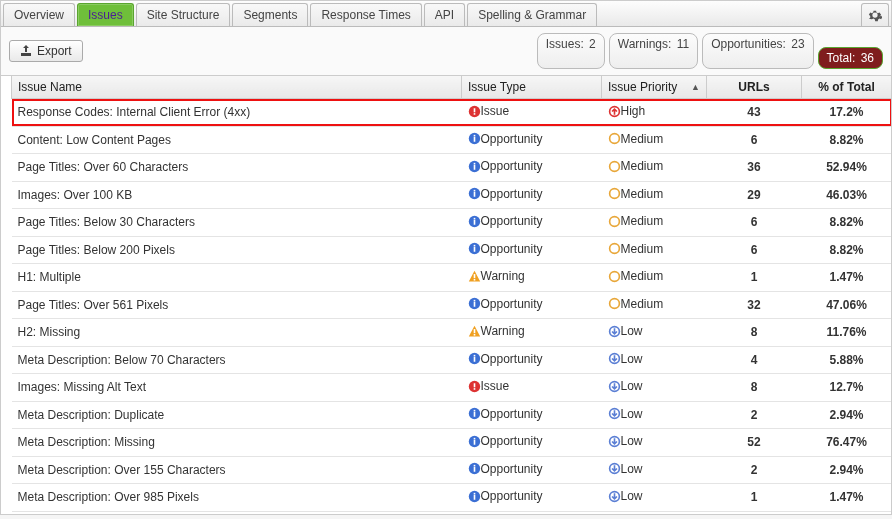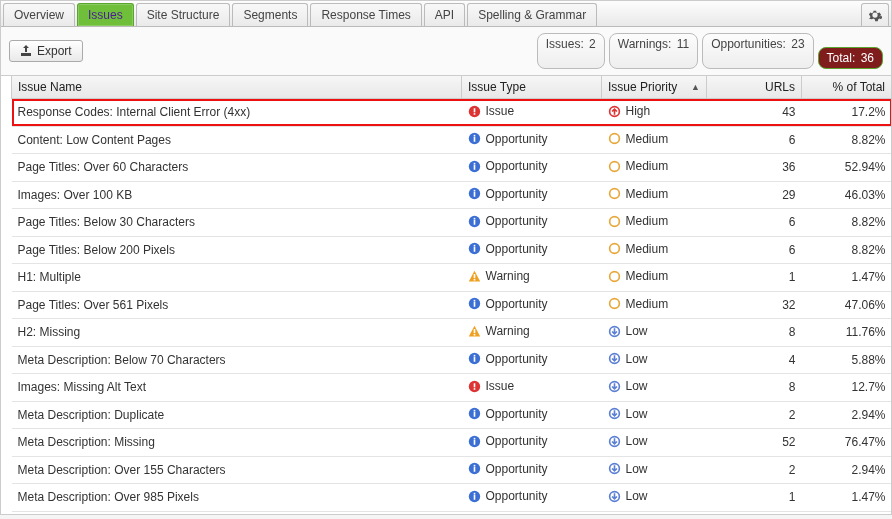--- a/index.html
+++ b/index.html
@@ -17,22 +17,22 @@
   .counts{display:flex;gap:4px;}
   .pill{padding:3px 8px;border:1px solid #bbb;border-radius:8px;background:linear-gradient(#fcfcfc,#eee);font-size:12px;color:#444;}
   .pill.total{background:#7f1d1d;color:#fff;border-color:#5aa530;margin-top:14px;}
   .pill .count-val{margin-left:2px;}
   .grid{flex:1;overflow:auto;margin-left:10px;}
   table{width:100%;border-collapse:collapse;table-layout:fixed;}
   thead th{background:linear-gradient(#f6f6f6,#e8e8e8);border:1px solid #ccc;border-top:none;padding:4px 6px;text-align:left;font-weight:normal;color:#222;position:relative;font-size:12px;}
   thead th.sort::after{content:"▲";font-size:9px;color:#555;position:absolute;right:6px;top:50%;transform:translateY(-50%);}
   tbody td{border-bottom:1px solid #e4e4e4;padding:5px 6px;font-size:12px;color:#333;vertical-align:middle;}
   tbody tr.hl{outline:2px solid #e11;outline-offset:-2px;}
-  .num{text-align:right;}
-  .cell-ico{display:inline-flex;align-items:center;gap:5px;}
+  .num{text-align:center;font-weight:bold;}
+  .cell-ico{display:inline-flex;align-items:center;}
   .cell-ico svg{width:13px;height:13px;flex:0 0 auto;}
   col.c-name{width:450px;}
   col.c-type{width:140px;}
   col.c-prio{width:105px;}
   col.c-urls{width:95px;}
   col.c-pct{width:90px;}
 </style>
 </head>
 <body>
 <div class="app">

